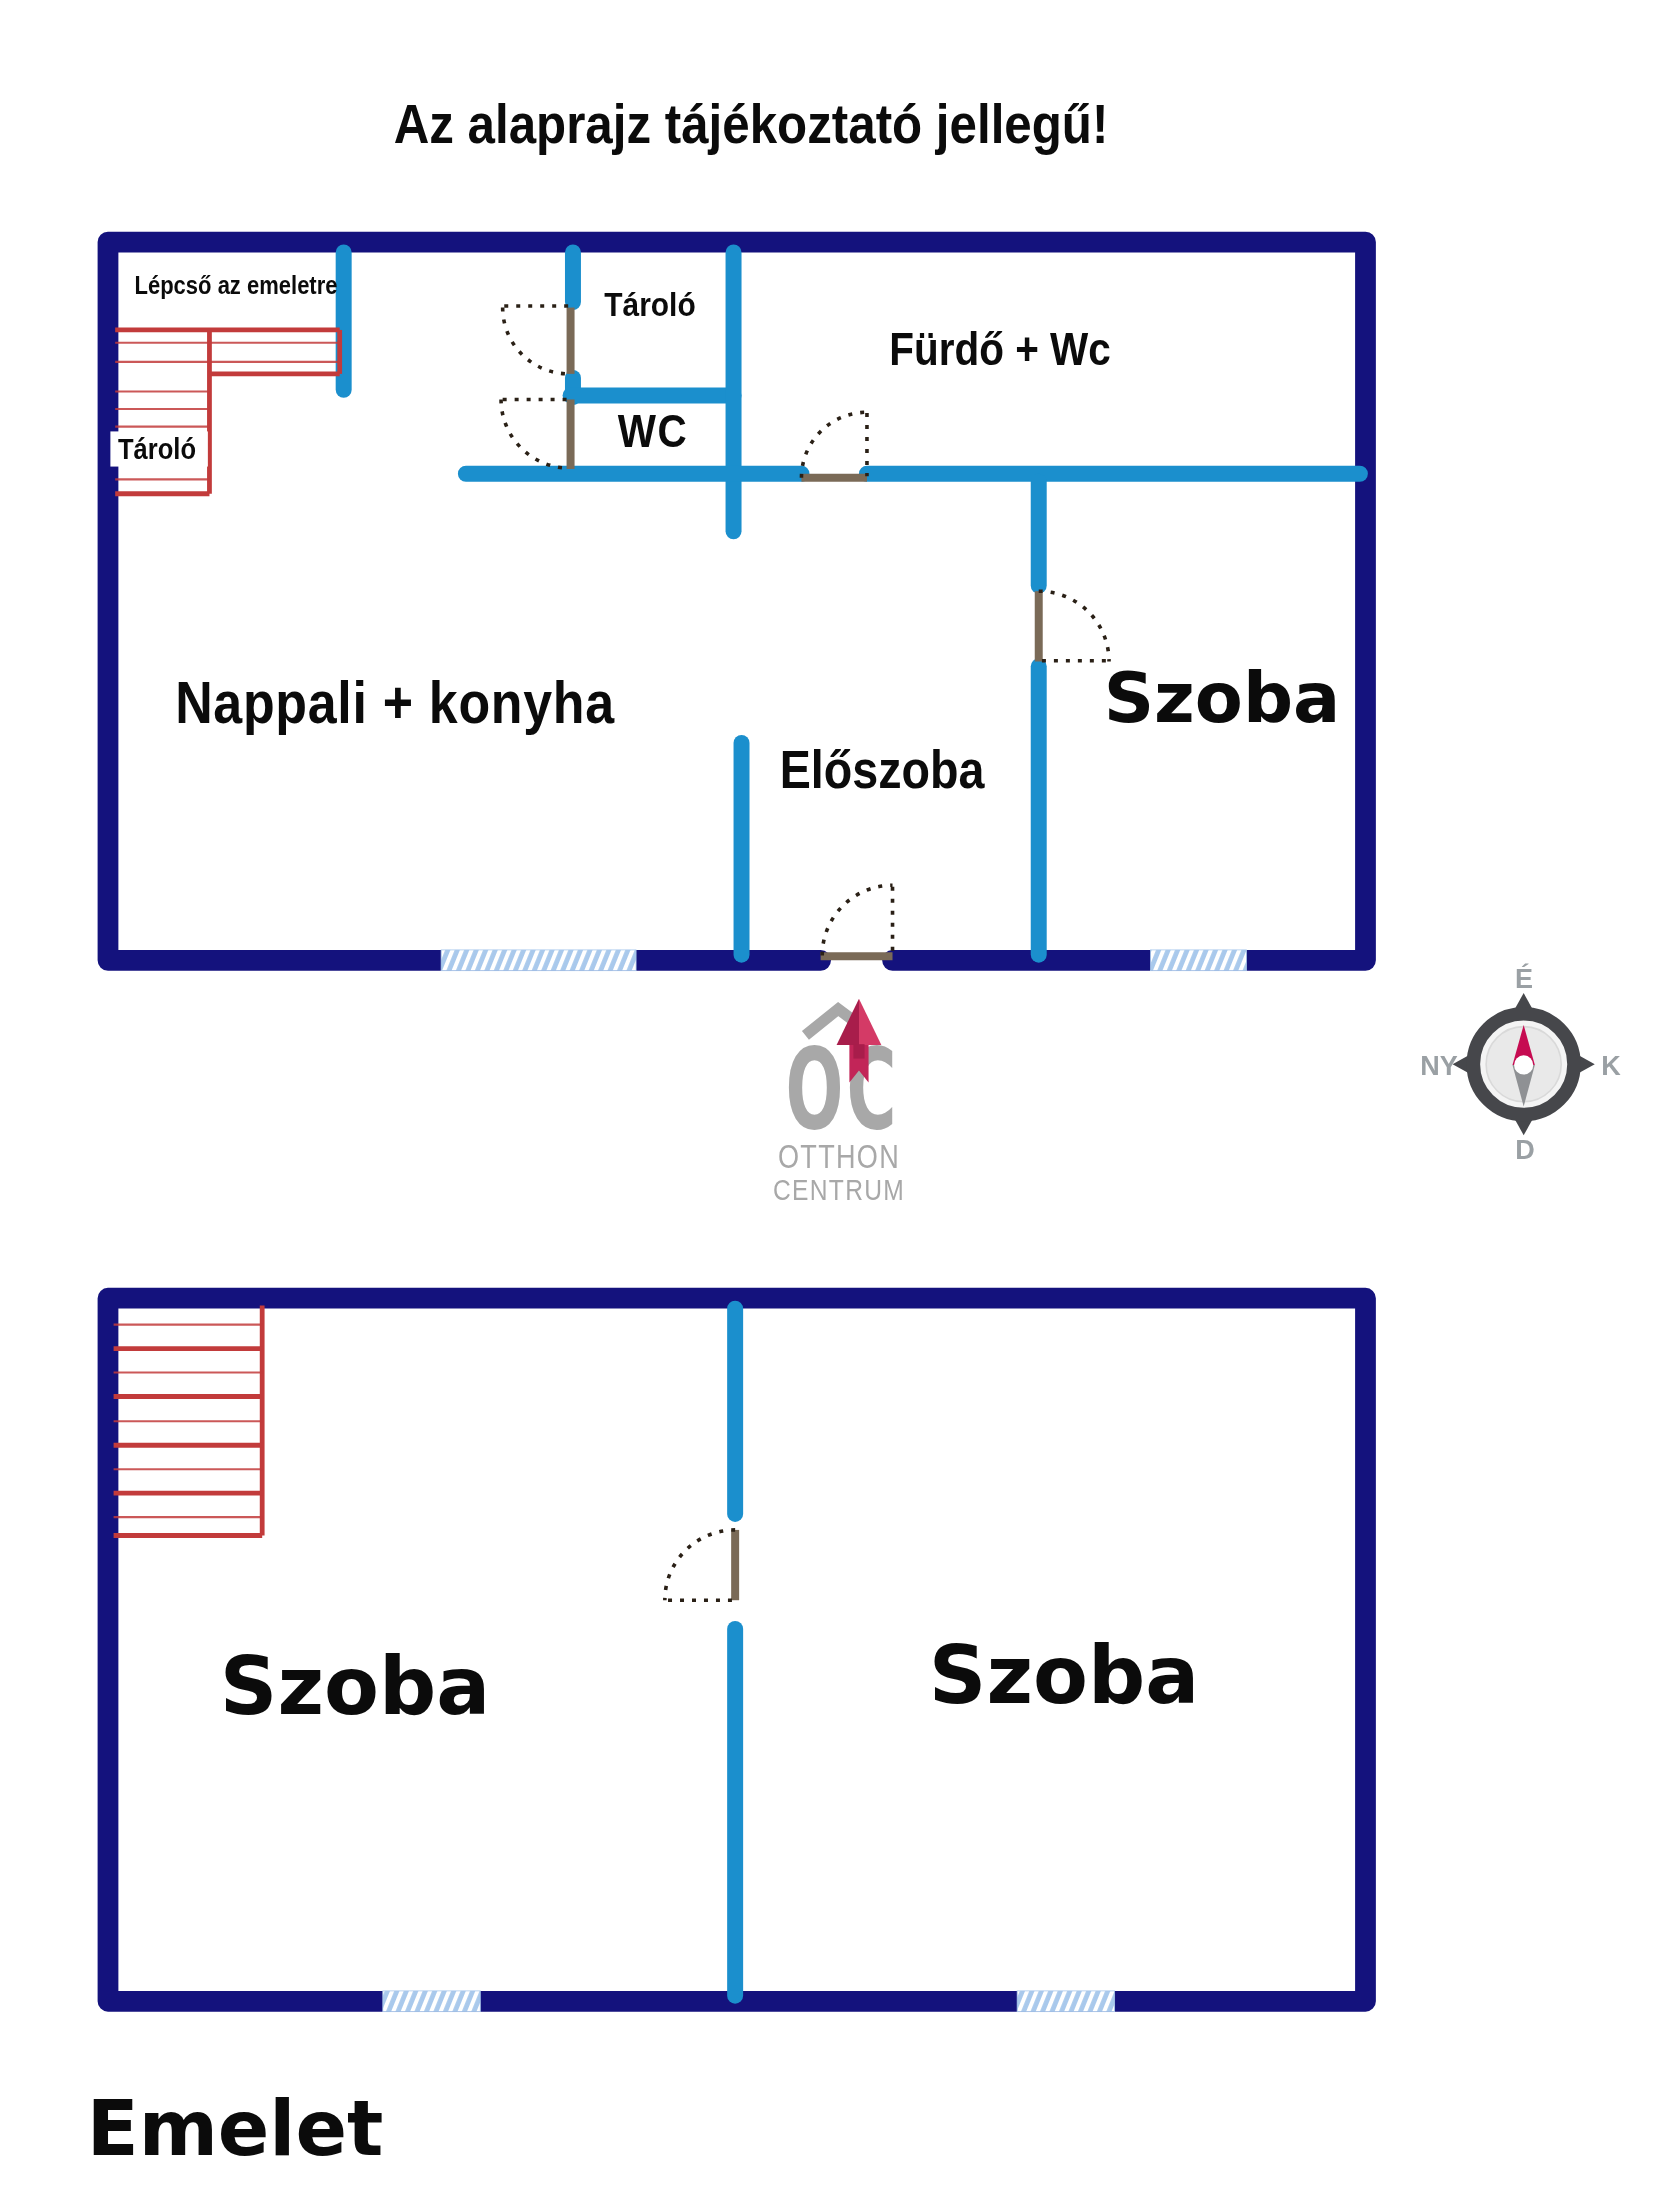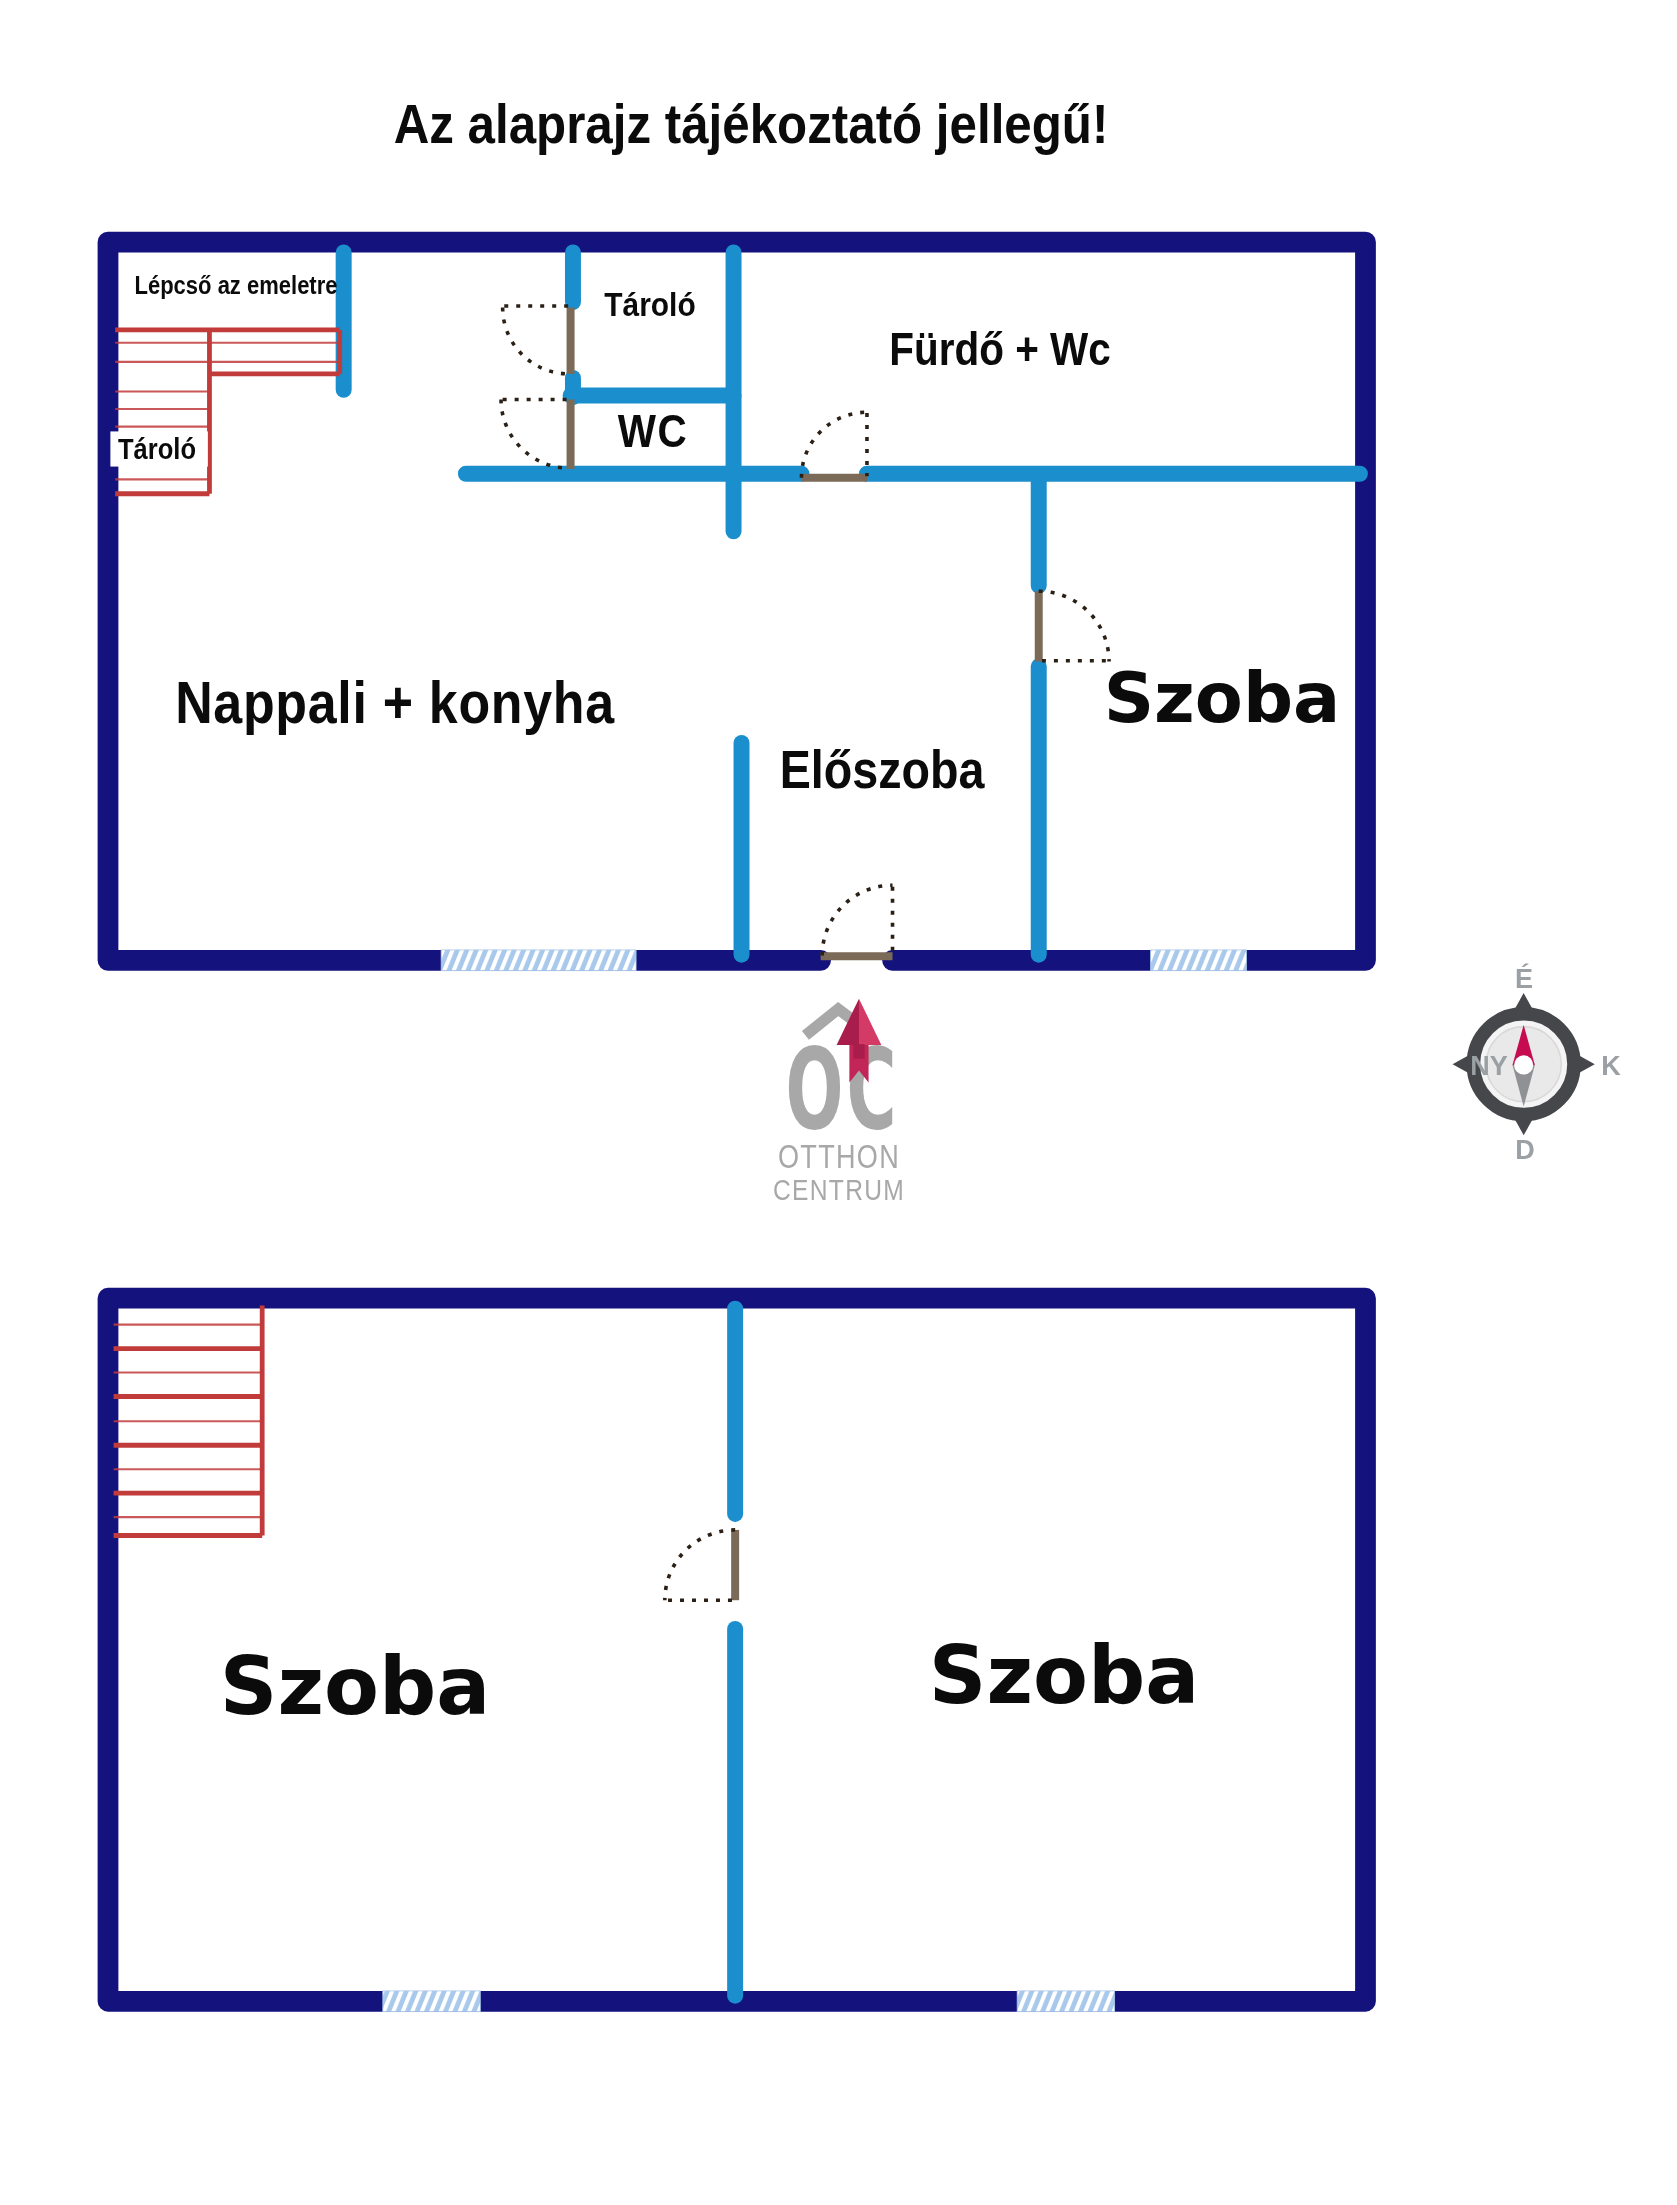--- a/index.html
+++ b/index.html
@@ -159,26 +159,27 @@
 
   <div class="lbl cond" style="left:236px;top:285px;font-size:25px;">Lépcső az emeletre</div>
   <div class="lbl cond" style="left:650px;top:304px;font-size:34px;">Tároló</div>
   <div class="lbl cond" style="left:157px;top:449px;font-size:29px;">Tároló</div>
   <div class="lbl cond" style="left:653px;top:431px;font-size:46px;letter-spacing:1.6px;">WC</div>
   <div class="lbl cond" style="left:1000px;top:349px;font-size:46px;">Fürdő + Wc</div>
   <div class="lbl cond" style="left:395px;top:703px;font-size:59px;letter-spacing:0.8px;">Nappali + konyha</div>
   <div class="lbl cond" style="left:882px;top:769px;font-size:53px;">Előszoba</div>
   <div class="lbl wide" style="left:1222px;top:698px;font-size:70px;">Szoba</div>
 
+  <div class="lbl wide" style="left:235px;top:2129px;font-size:76px;">Emelet</div>
 
   <div class="lbl wide" style="left:355px;top:1687px;font-size:80px;">Szoba</div>
   <div class="lbl wide" style="left:1064px;top:1676px;font-size:80px;">Szoba</div>
 
   <div class="lbl graytxt" style="left:839px;top:1156px;font-size:33px;letter-spacing:1.6px;transform:translate(-50%,-50%) scaleX(.82);">OTTHON</div>
   <div class="lbl graytxt" style="left:839px;top:1190px;font-size:30px;letter-spacing:1.6px;transform:translate(-50%,-50%) scaleX(.82);">CENTRUM</div>
 
   <div class="compass-lbl" style="left:1524px;top:979px;">É</div>
   <div class="compass-lbl" style="left:1525px;top:1150px;">D</div>
-  <div class="compass-lbl" style="left:1489px;top:1066px;">NY</div>
+  <div class="compass-lbl" style="left:1439px;top:1066px;">NY</div>
   <div class="compass-lbl" style="left:1611px;top:1066px;">K</div>
 
 </div>
 
 
 </body></html>

